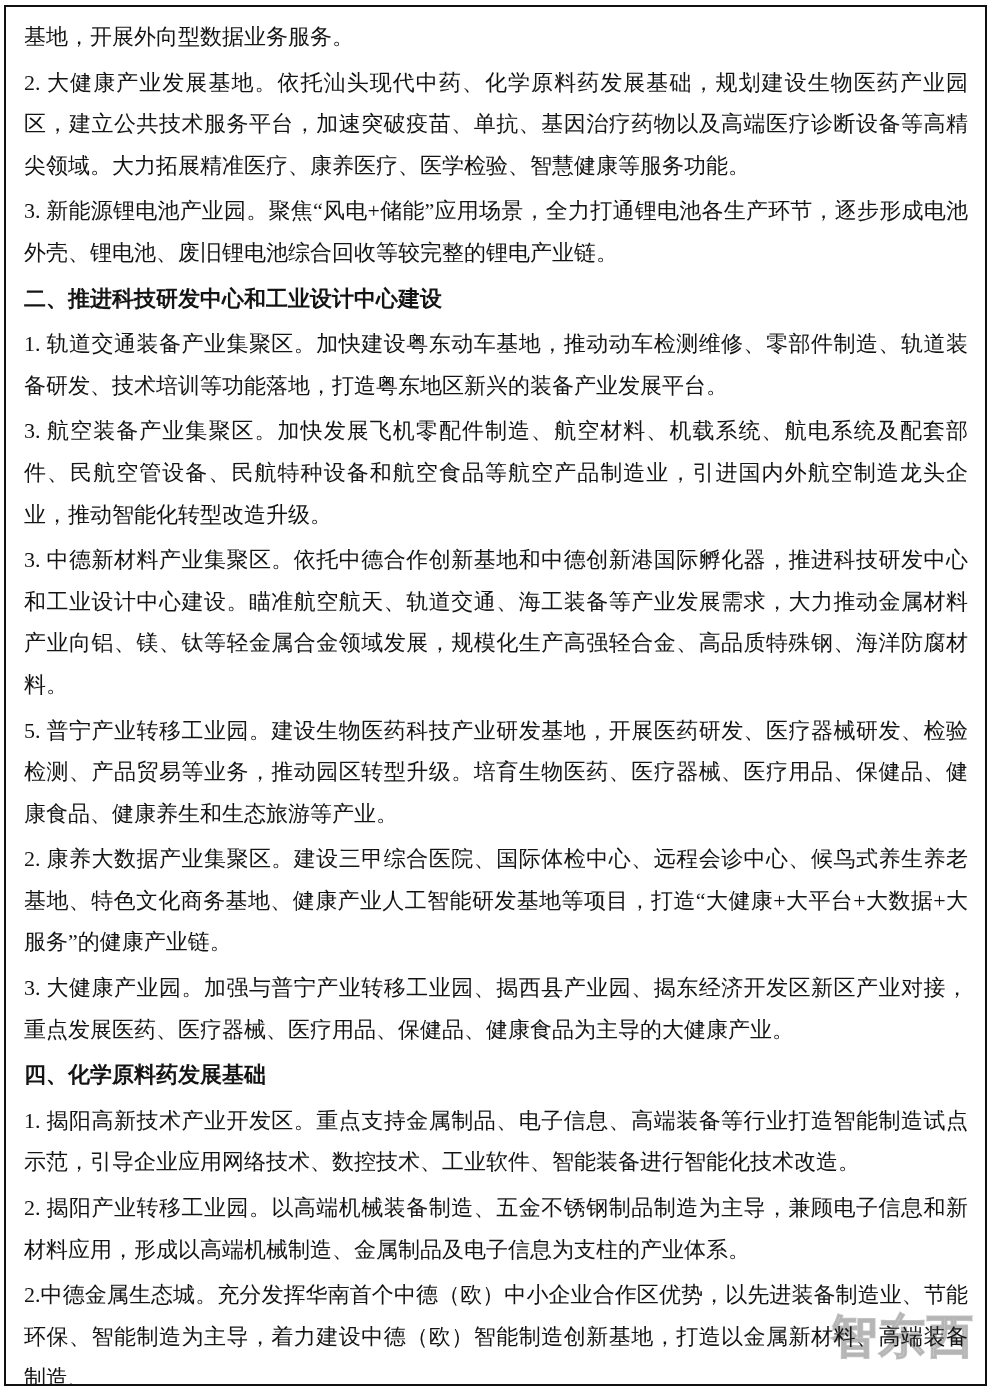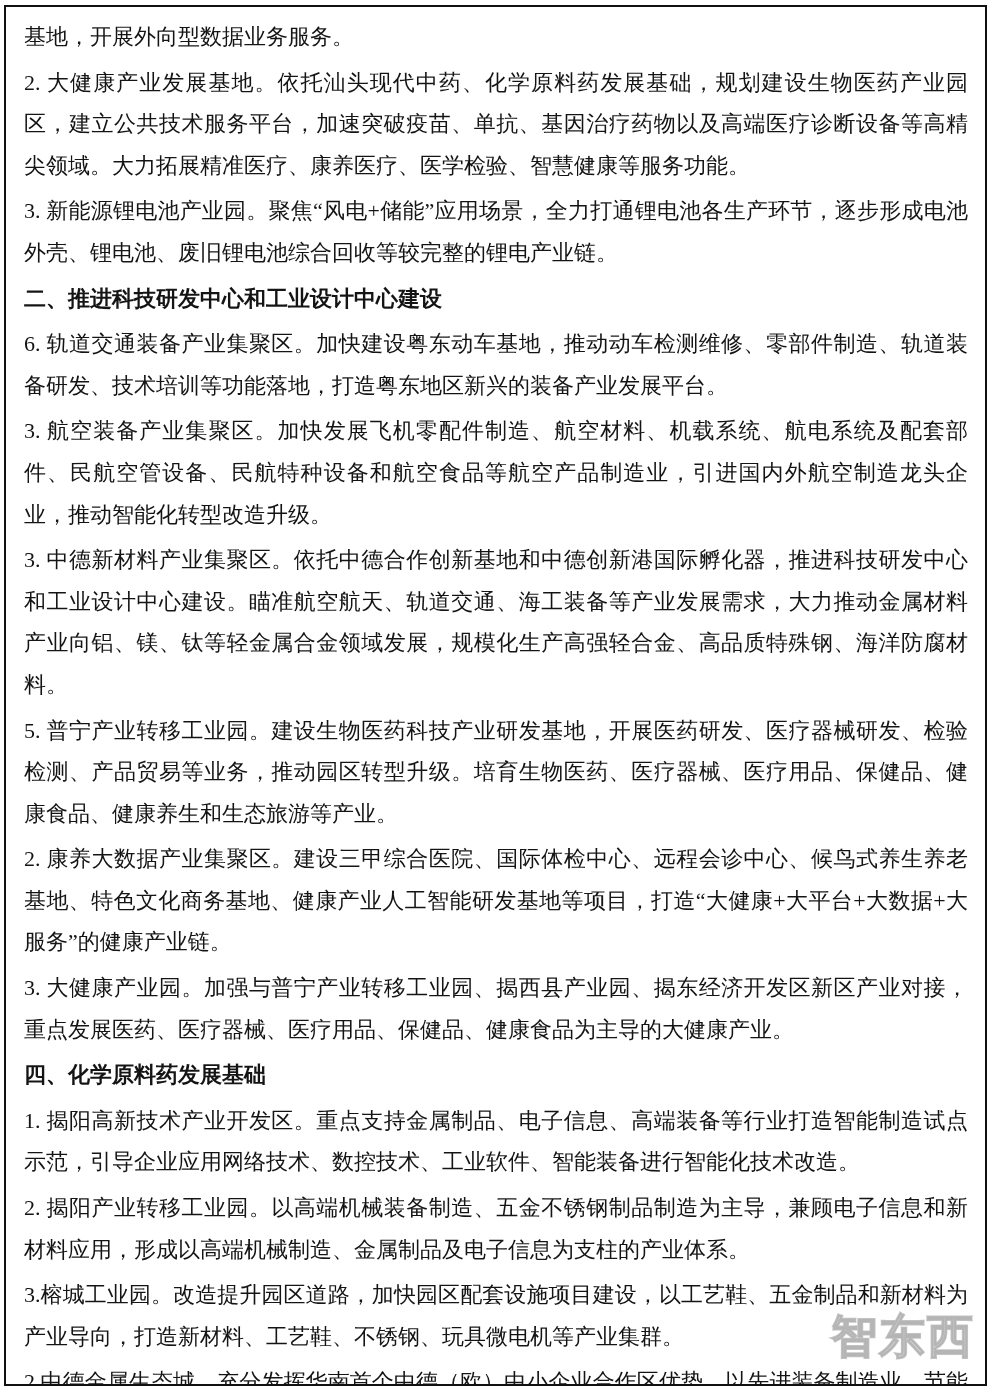--- a/index.html
+++ b/index.html
@@ -63,26 +63,25 @@
 <body>
 
 <div class="page">
   <div class="frame">
     <div class="watermark">智东西</div>
     <div class="content">
         <p class="body-para"><span class="ptext">基地，开展外向型数据业务服务。</span></p>
         <p class="body-para"><span class="lead">2. 大健康产业发展基地。</span><span class="ptext">依托汕头现代中药、化学原料药发展基础，规划建设生物医药产业园区，建立公共技术服务平台，加速突破疫苗、单抗、基因治疗药物以及高端医疗诊断设备等高精尖领域。大力拓展精准医疗、康养医疗、医学检验、智慧健康等服务功能。</span></p>
         <p class="body-para"><span class="lead">3. 新能源锂电池产业园。</span><span class="ptext">聚焦“风电+储能”应用场景，全力打通锂电池各生产环节，逐步形成电池外壳、锂电池、废旧锂电池综合回收等较完整的锂电产业链。</span></p>
         <p class="heading"><span class="ptext">二、推进科技研发中心和工业设计中心建设</span></p>
-        <p class="body-para"><span class="lead">6. 轨道交通装备产业集聚区。</span><span class="ptext">加快建设粤东动车基地，推动动车检测维修、零部件制造、轨道装备研发、技术培训等功能落地，打造粤东地区新兴的装备产业发展平台。</span></p>
+        <p class="body-para"><span class="lead">1. 轨道交通装备产业集聚区。</span><span class="ptext">加快建设粤东动车基地，推动动车检测维修、零部件制造、轨道装备研发、技术培训等功能落地，打造粤东地区新兴的装备产业发展平台。</span></p>
         <p class="body-para"><span class="lead">3. 航空装备产业集聚区。</span><span class="ptext">加快发展飞机零配件制造、航空材料、机载系统、航电系统及配套部件、民航空管设备、民航特种设备和航空食品等航空产品制造业，引进国内外航空制造龙头企业，推动智能化转型改造升级。</span></p>
         <p class="body-para"><span class="lead">3. 中德新材料产业集聚区。</span><span class="ptext">依托中德合作创新基地和中德创新港国际孵化器，推进科技研发中心和工业设计中心建设。瞄准航空航天、轨道交通、海工装备等产业发展需求，大力推动金属材料产业向铝、镁、钛等轻金属合金领域发展，规模化生产高强轻合金、高品质特殊钢、海洋防腐材料。</span></p>
         <p class="body-para"><span class="lead">5. 普宁产业转移工业园。</span><span class="ptext">建设生物医药科技产业研发基地，开展医药研发、医疗器械研发、检验检测、产品贸易等业务，推动园区转型升级。培育生物医药、医疗器械、医疗用品、保健品、健康食品、健康养生和生态旅游等产业。</span></p>
         <p class="body-para"><span class="lead">2. 康养大数据产业集聚区。</span><span class="ptext">建设三甲综合医院、国际体检中心、远程会诊中心、候鸟式养生养老基地、特色文化商务基地、健康产业人工智能研发基地等项目，打造“大健康+大平台+大数据+大服务”的健康产业链。</span></p>
         <p class="body-para"><span class="lead">3. 大健康产业园。</span><span class="ptext">加强与普宁产业转移工业园、揭西县产业园、揭东经济开发区新区产业对接，重点发展医药、医疗器械、医疗用品、保健品、健康食品为主导的大健康产业。</span></p>
         <p class="heading"><span class="ptext">四、化学原料药发展基础</span></p>
         <p class="body-para"><span class="lead">1. 揭阳高新技术产业开发区。</span><span class="ptext">重点支持金属制品、电子信息、高端装备等行业打造智能制造试点示范，引导企业应用网络技术、数控技术、工业软件、智能装备进行智能化技术改造。</span></p>
         <p class="body-para"><span class="lead">2. 揭阳产业转移工业园。</span><span class="ptext">以高端机械装备制造、五金不锈钢制品制造为主导，兼顾电子信息和新材料应用，形成以高端机械制造、金属制品及电子信息为支柱的产业体系。</span></p>
-        <p class="body-para"><span class="lead">3.榕城工业园。</span><span class="ptext">改造提升园区道路，加快园区配套设施项目建设，以工艺鞋、五金制品和新材料为产业导向，打造新材料、工艺鞋、不锈钢、玩具微电机等产业集群。</span></p>
         <p class="body-para"><span class="lead">2.中德金属生态城。</span><span class="ptext">充分发挥华南首个中德（欧）中小企业合作区优势，以先进装备制造业、节能环保、智能制造为主导，着力建设中德（欧）智能制造创新基地，打造以金属新材料、高端装备制造、</span></p>
       </div>
   </div>
 </div>
 
 </body></html>

